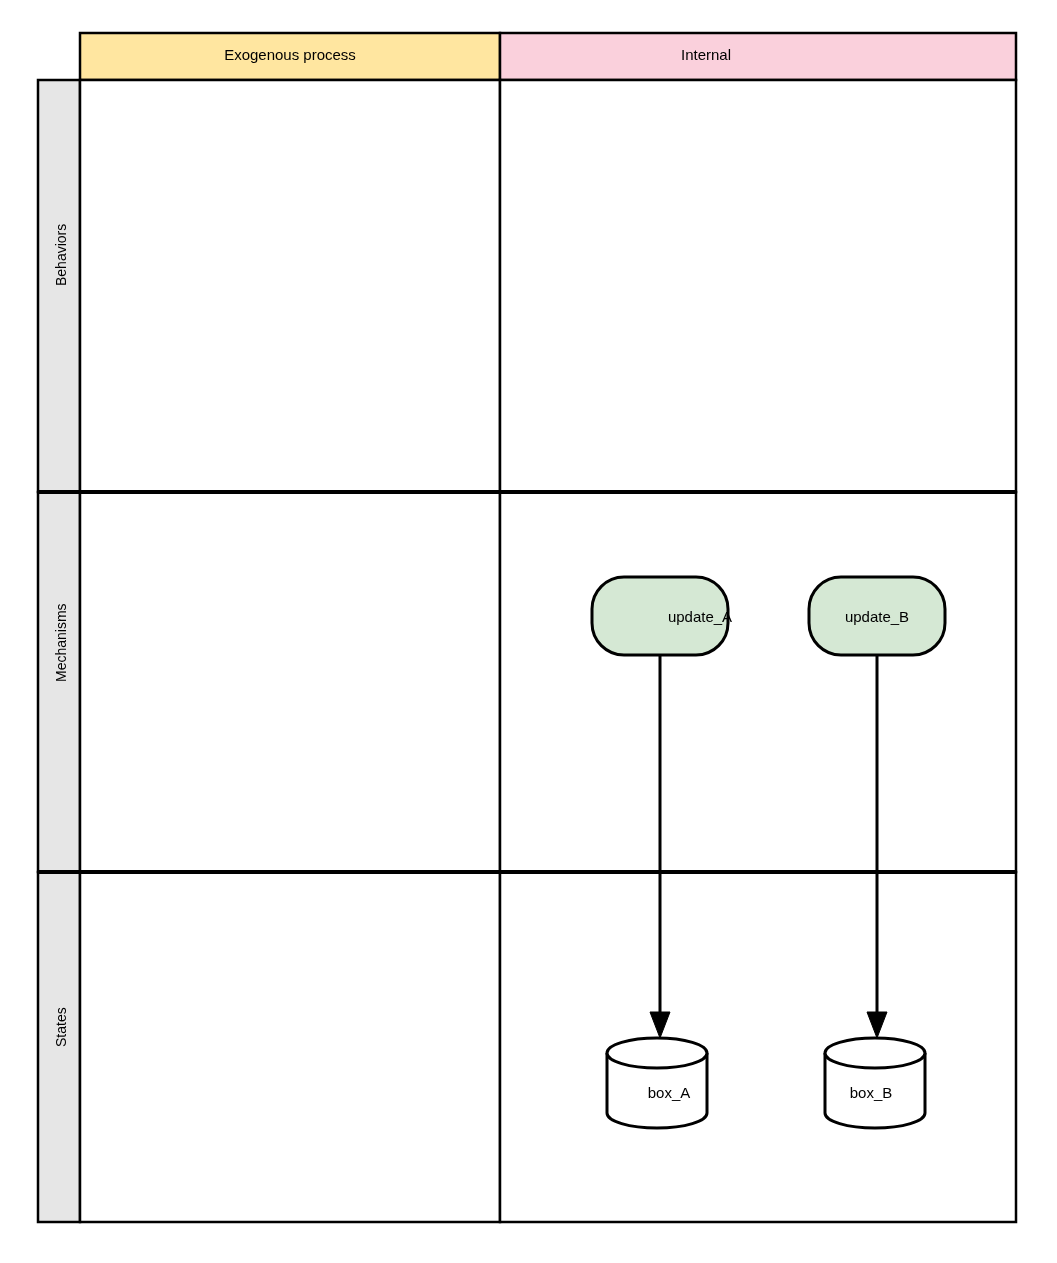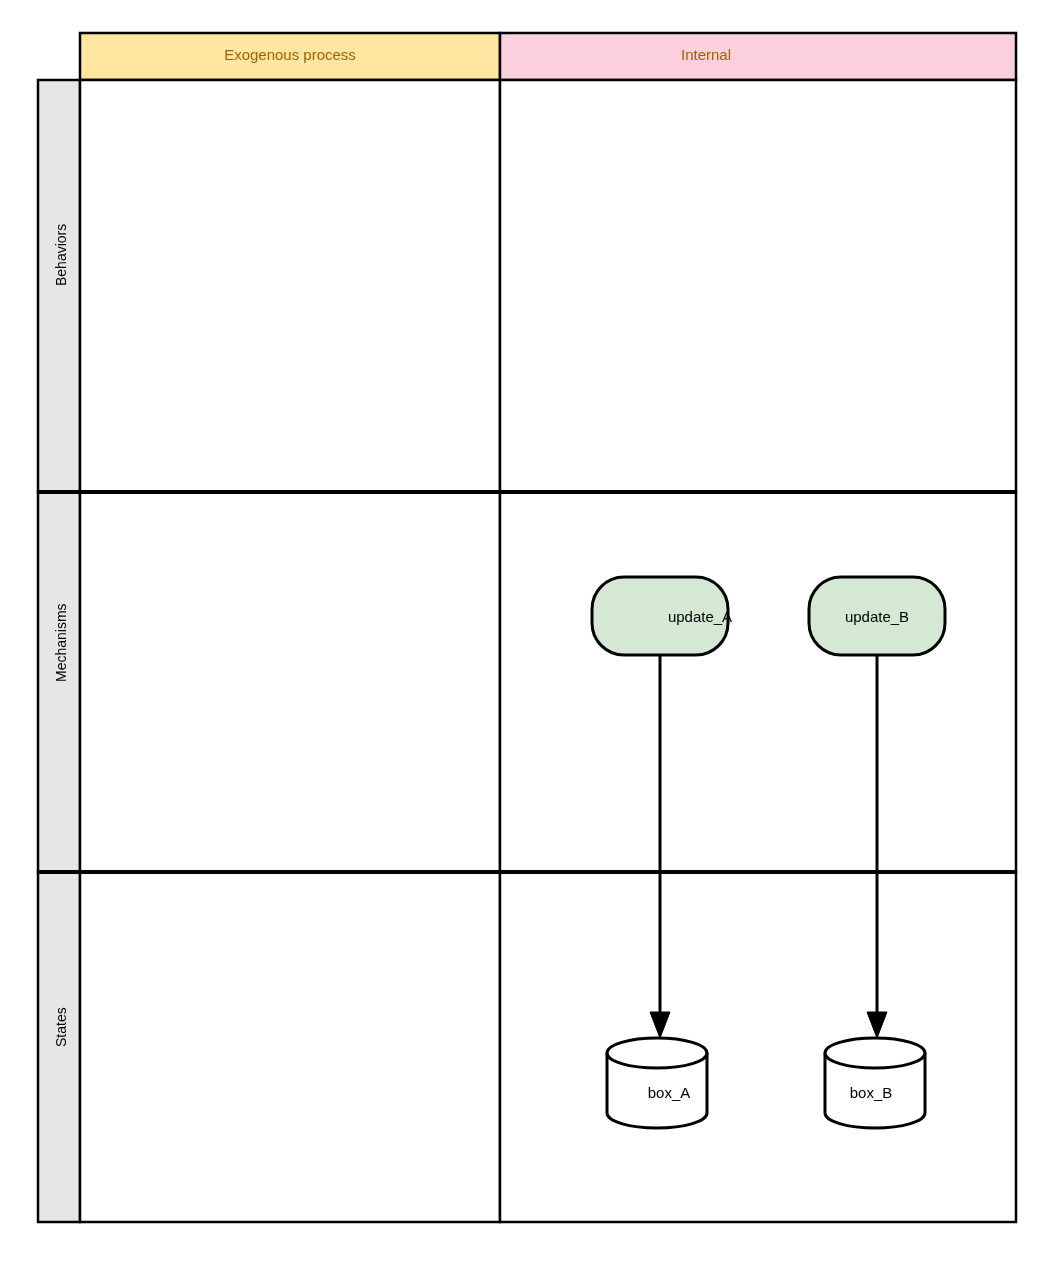--- a/index.html
+++ b/index.html
@@ -23,21 +23,21 @@
     position: absolute;
     top: 0;
     left: 0;
     width: 1057px;
     height: 1263px;
   }
   .col-header-label {
     position: absolute;
     top: 47px;
     font-size: 15px;
-    color: #a16207;
+    color: #000000;
     text-align: center;
     line-height: 1;
   }
   .row-header-label {
     position: absolute;
     font-size: 14px;
     color: #000000;
     white-space: nowrap;
     transform-origin: 0 0;
     transform: rotate(-90deg);

